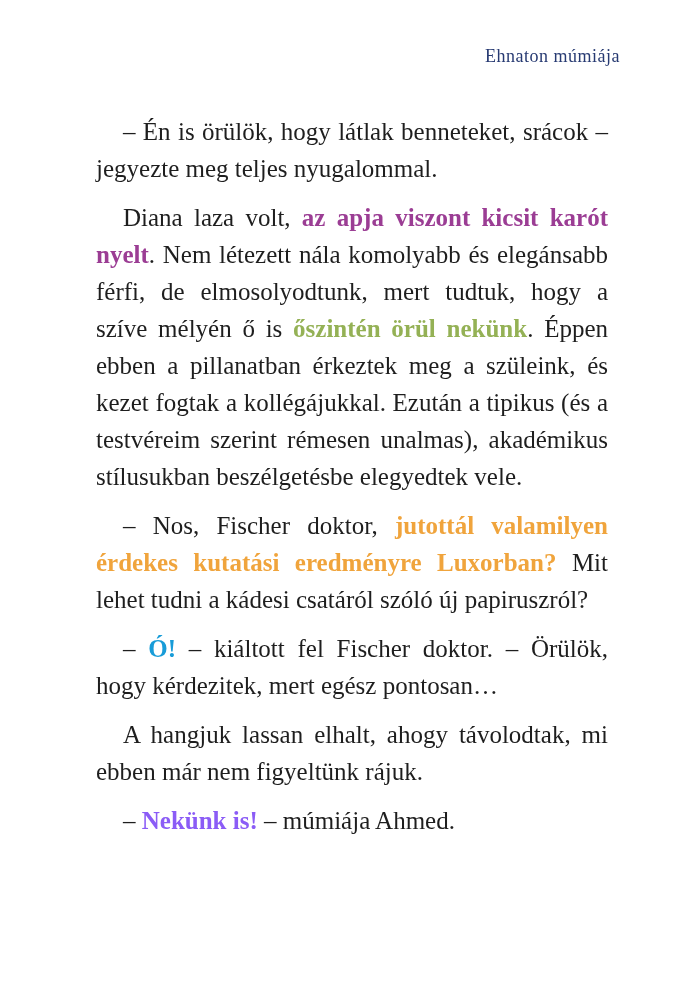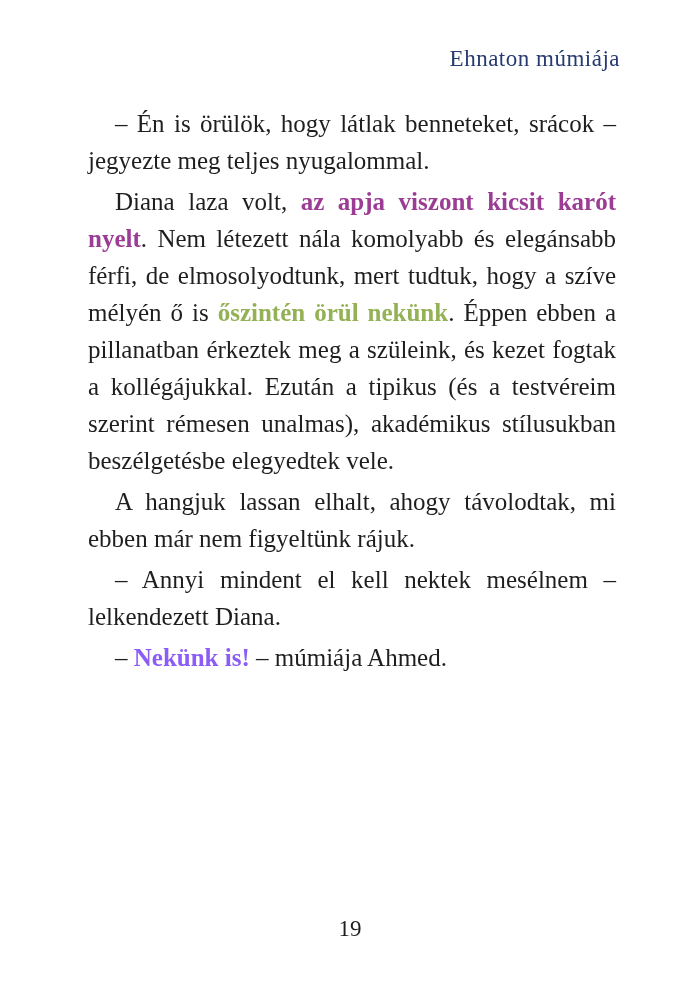--- a/index.html
+++ b/index.html
@@ -16,35 +16,35 @@
     color: var(--body-color, #1e1e1e);
     overflow: hidden;
     box-sizing: border-box;
   }
   .running-head {
     position: absolute;
     top: 46px;
     left: 84px;
     right: 80px;
     text-align: right;
-    font-size: 23px;
+    font-size: 18px;
     letter-spacing: 0.5px;
     color: var(--header-color, #273a72);
   }
   .body-text {
     position: absolute;
     top: 101px;
     left: 84px;
     width: 536px;
     font-size: 25px;
     line-height: 37px;
     text-align: justify;
   }
   .body-text p {
-    margin: 4px;
+    margin: 12px;
     padding: 0;
     text-indent: 27px;
   }
   .body-text .hl {
     font-weight: bold;
   }
   .folio {
     position: absolute;
     top: 916px;
     left: 0;
@@ -56,19 +56,19 @@
 </style>
 </head>
 <body>
 
 <div class="page">
   <div class="running-head">Ehnaton múmiája</div>
 
   <div class="body-text" id="page-body">
       <p><span>– Én is örülök, hogy látlak benneteket, srácok – jegyezte meg teljes nyugalommal.</span></p>
       <p><span>Diana laza volt, </span><span class="hl" style="color: rgb(155, 61, 148);">az apja viszont kicsit karót nyelt</span><span>. Nem létezett nála komolyabb és elegánsabb férfi, de elmosolyodtunk, mert tud­tuk, hogy a szíve mélyén ő is </span><span class="hl" style="color: rgb(148, 177, 85);">őszintén örül nekünk</span><span>. Éppen ebben a pillanatban érkeztek meg a szüleink, és kezet fogtak a kollégájukkal. Ezután a tipikus (és a testvéreim szerint rémesen unalmas), akadémikus stílusukban beszélgetésbe elegyedtek vele.</span></p>
+      <p><span>– Nos, Fischer doktor, </span><span class="hl" style="color: rgb(240, 164, 60);">jutottál valamilyen érdekes kutatási eredményre Luxorban?</span><span> Mit lehet tudni a kádesi csatáról szóló új papi­ruszról?</span></p>
+      <p><span>– </span><span class="hl" style="color: rgb(24, 156, 216);">Ó!</span><span> – kiáltott fel Fischer doktor. – Örülök, hogy kérdezitek, mert egész pontosan…</span></p>
       <p><span>A hangjuk lassan elhalt, ahogy távolodtak, mi ebben már nem figyeltünk rájuk.</span></p>
-      <p><span>– Annyi mindent el kell nektek mesélnem – lelkendezett Diana.</span></p>
       <p><span>– </span><span class="hl" style="color: #8b5cf6;">Nekünk is!</span><span> – múmiája Ahmed.</span></p>
     </div>
 
-  <div class="folio">19</div>
 </div>
 
 </body></html>

